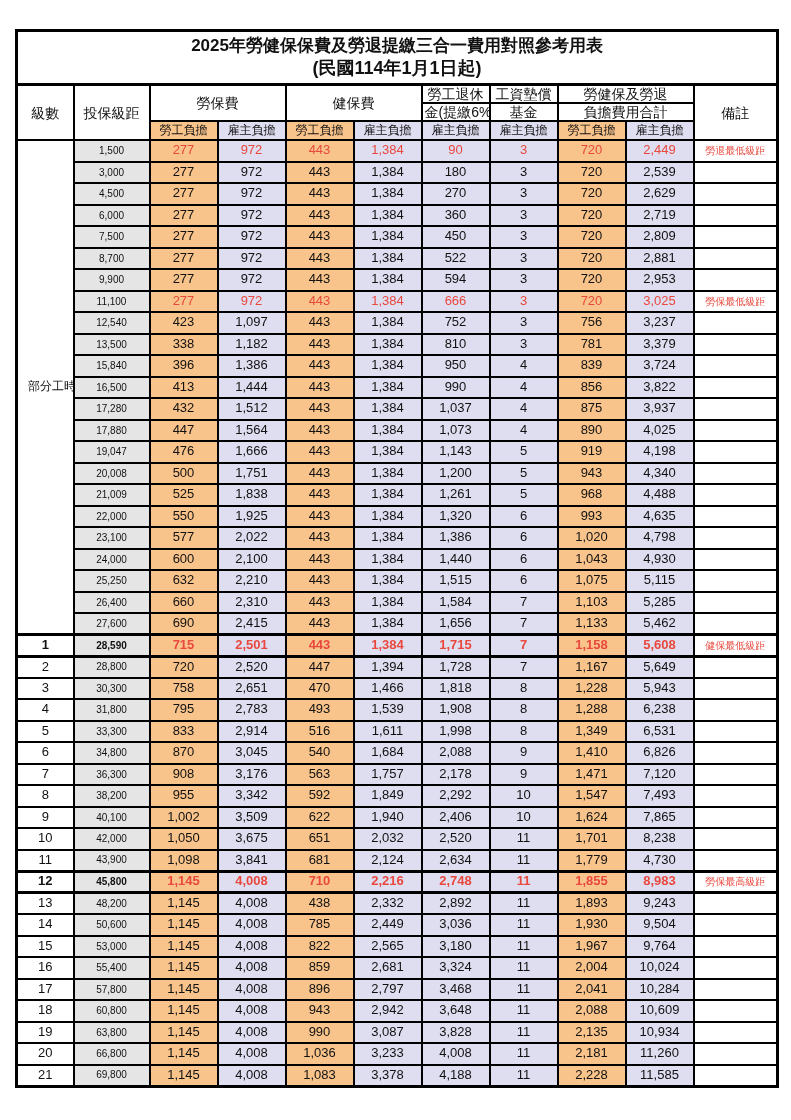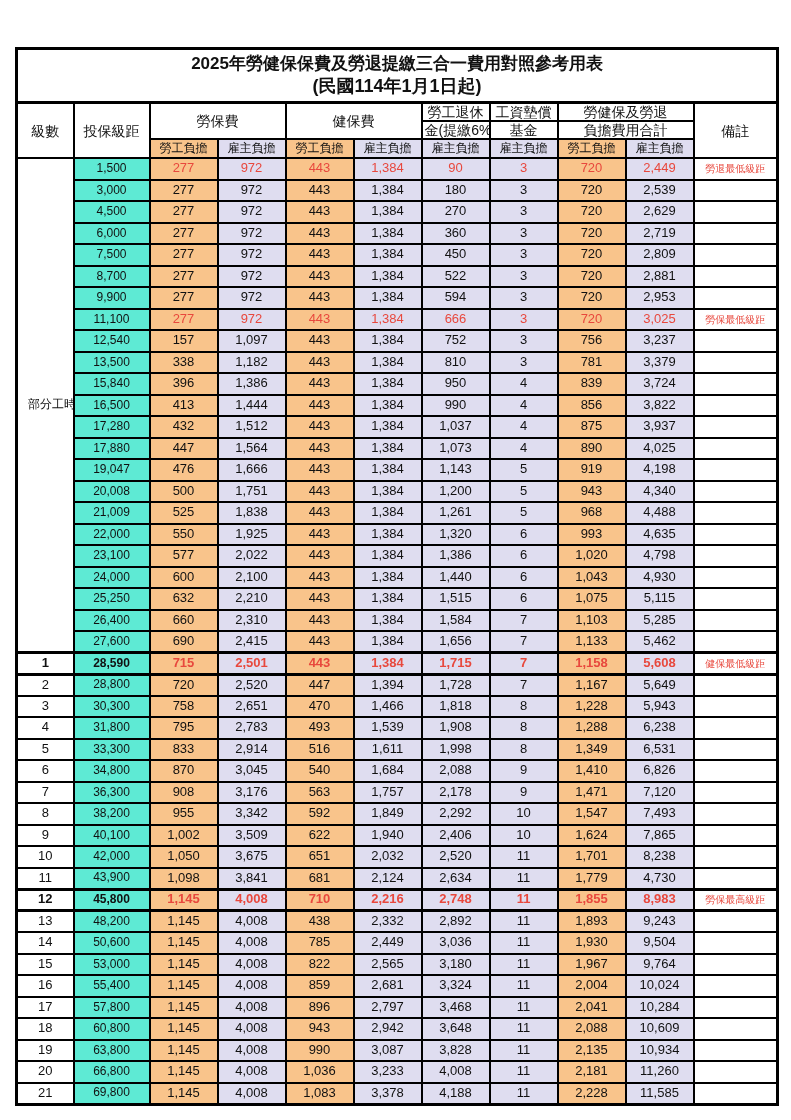--- a/index.html
+++ b/index.html
@@ -10,21 +10,21 @@
     --grid:#000;
   }
   *{box-sizing:border-box;}
   html,body{margin:0;padding:0;}
   body{
     width:791px;height:1120px;background:#fff;
     font-family:"Liberation Sans","DejaVu Sans",sans-serif;
     color:var(--ink);
     position:relative;
   }
-  .sheet{position:absolute;left:15px;top:47px;width:630px;}
+  .sheet{position:absolute;left:15px;top:29px;width:630px;}
   table{
     border-collapse:collapse;table-layout:fixed;width:761px;
     border:3px solid var(--grid);
   }
   td,th{
     border:2px solid var(--grid);
     padding:0 2px;
     text-align:center;vertical-align:middle;
     font-size:13px;line-height:1.15;
     overflow:hidden;white-space:nowrap;
@@ -32,21 +32,21 @@
   .title-cell{height:54px;border-bottom:3px solid var(--grid);}
   .title-line{font-size:17px;font-weight:bold;}
   .subtitle-line{font-size:18px;font-weight:bold;margin-top:2px;}
   .h-main{font-size:14px;font-weight:normal;height:17px;}
   .h-sub{font-size:12px;font-weight:normal;height:19px;}
   .h-emp{background:var(--orange);}
   .h-er{background:var(--lavender);}
   tbody tr{height:21.5px;}
   .level-cell{font-size:13px;background:#fff;}
   .part-time-cell{font-size:12px;padding:10px;}
-  .bracket-cell{font-size:12px;background:#5eead4;}
+  .bracket-cell{font-size:10px;background:#e5e5e5;}
   .val{font-size:13px;}
   .val.emp{background:var(--orange);}
   .val.er{background:var(--lavender);}
   .val.red{color:var(--red);}
   .note-cell{font-size:10px;color:var(--red);padding:0 9px;background:#fff;}
   .bold-row td{font-weight:bold;border-top-width:3px;border-bottom-width:3px;}
   .bold-row .note-cell{font-weight:normal;margin-left:33px;}
 </style>
 </head>
 <body>
@@ -192,21 +192,21 @@
           <td class="val emp red">443</td>
           <td class="val er red">1,384</td>
           <td class="val er red">666</td>
           <td class="val er red">3</td>
           <td class="val emp red">720</td>
           <td class="val er red">3,025</td>
           <td class="note-cell">勞保最低級距</td>
         </tr>
         <tr>
           <td class="bracket-cell">12,540</td>
-          <td class="val emp">157</td>
+          <td class="val emp">423</td>
           <td class="val er">1,097</td>
           <td class="val emp">443</td>
           <td class="val er">1,384</td>
           <td class="val er">752</td>
           <td class="val er">3</td>
           <td class="val emp">756</td>
           <td class="val er">3,237</td>
           <td class="note-cell"></td>
         </tr>
         <tr>

